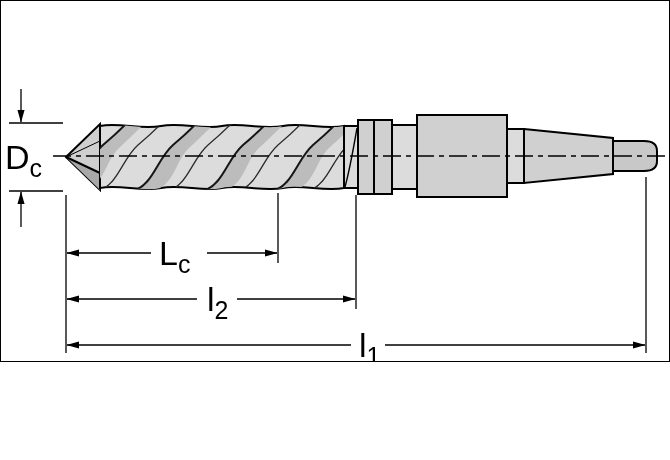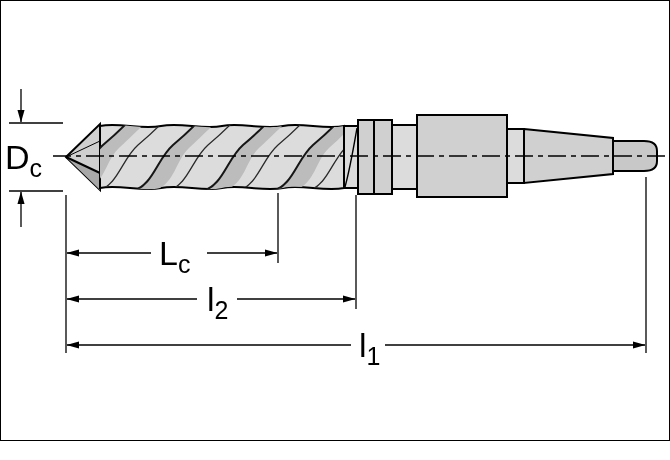--- a/index.html
+++ b/index.html
@@ -1,18 +1,18 @@
 <!DOCTYPE html>
 <html><head>
 <meta charset="utf-8">
 <style>
   html, body { margin: 0; padding: 0; background: #fff; }
   .frame {
     width: 670px;
-    height: 441px;
+    height: 362px;
     box-sizing: border-box;
     border: 1px solid #000;
     background: #ffffff;
     position: relative;
     overflow: hidden;
   }
   svg { display: block; }
   text {
     font-family: "Liberation Sans", sans-serif;
     fill: #000;

